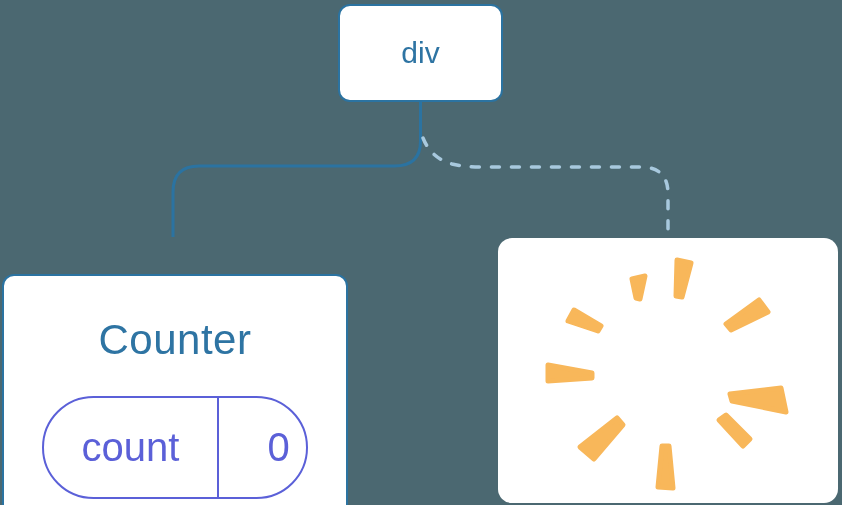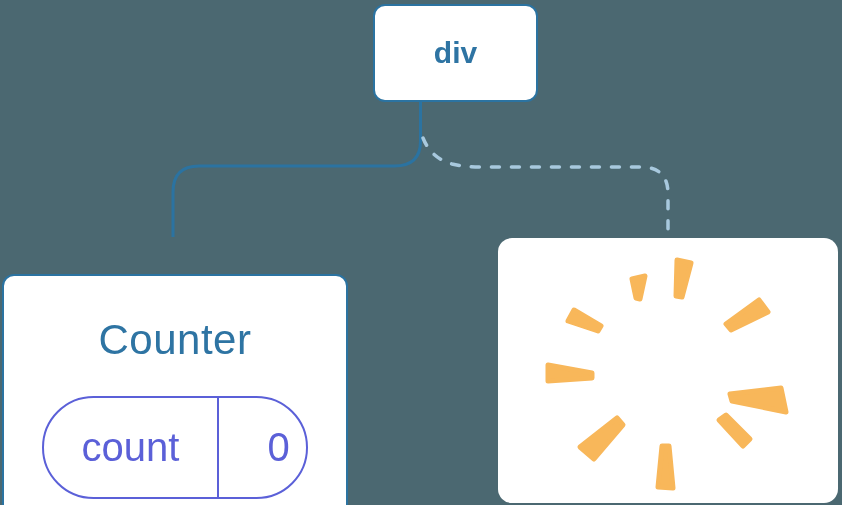--- a/index.html
+++ b/index.html
@@ -48,23 +48,22 @@
   }
   .node-root {
     left: 338px; top: 4px;
     width: 165px; height: 98px;
     border: 2.5px solid var(--node-border);
     border-radius: 12px;
     display: flex;
     align-items: center;
     justify-content: center;
     font-size: 30px;
-    font-weight: 700;
+    font-weight: 400;
     color: var(--node-text);
-    margin-left: 35px;
   }
   .node-counter {
     left: 2px; top: 236px;
     width: 346px; height: 261px;
     border: 2px solid var(--node-border);
     border-radius: 12px;
     display: flex;
     flex-direction: column;
     align-items: center;
     margin-top: 38px;

